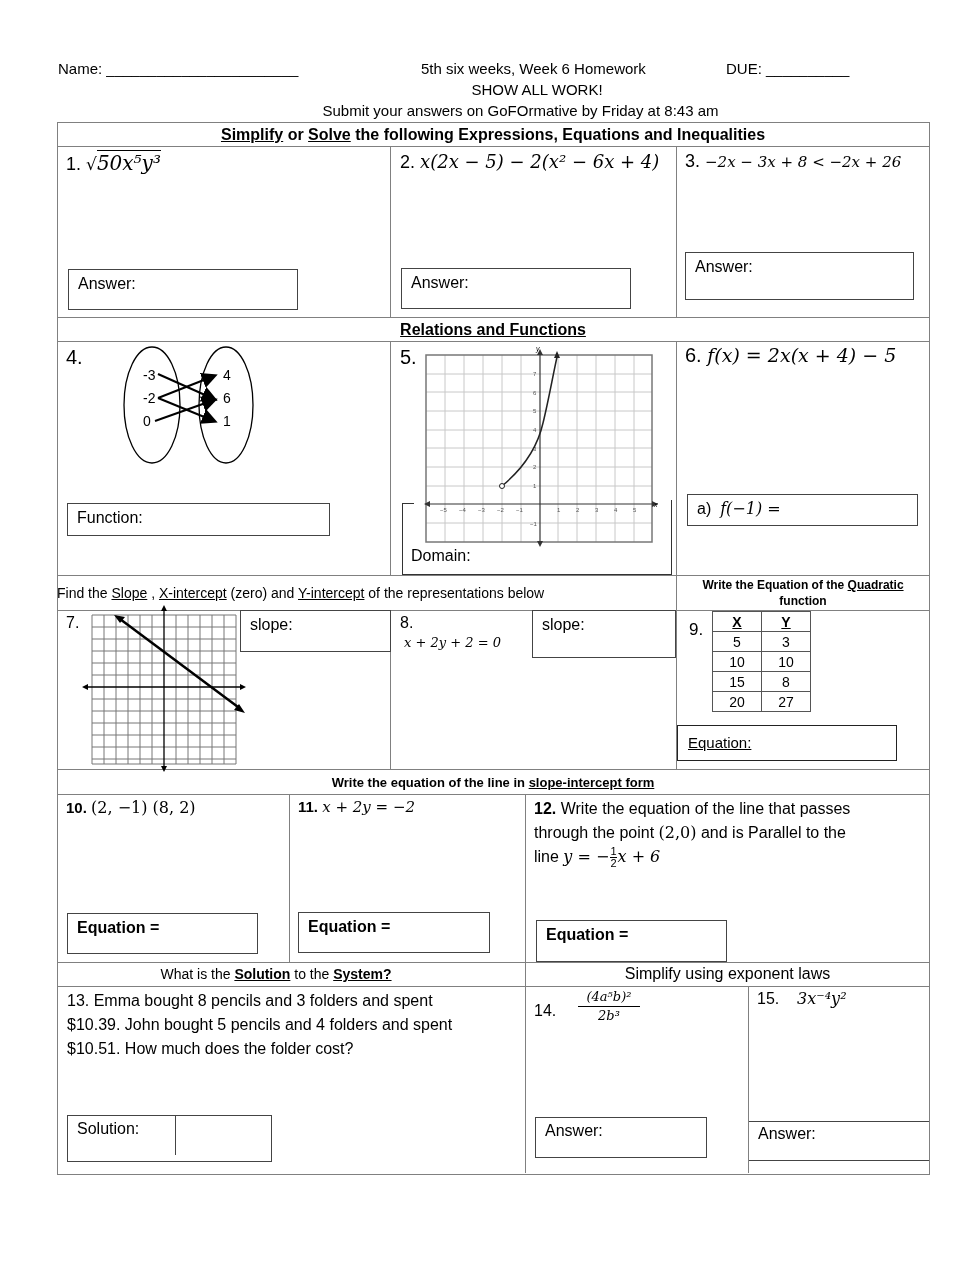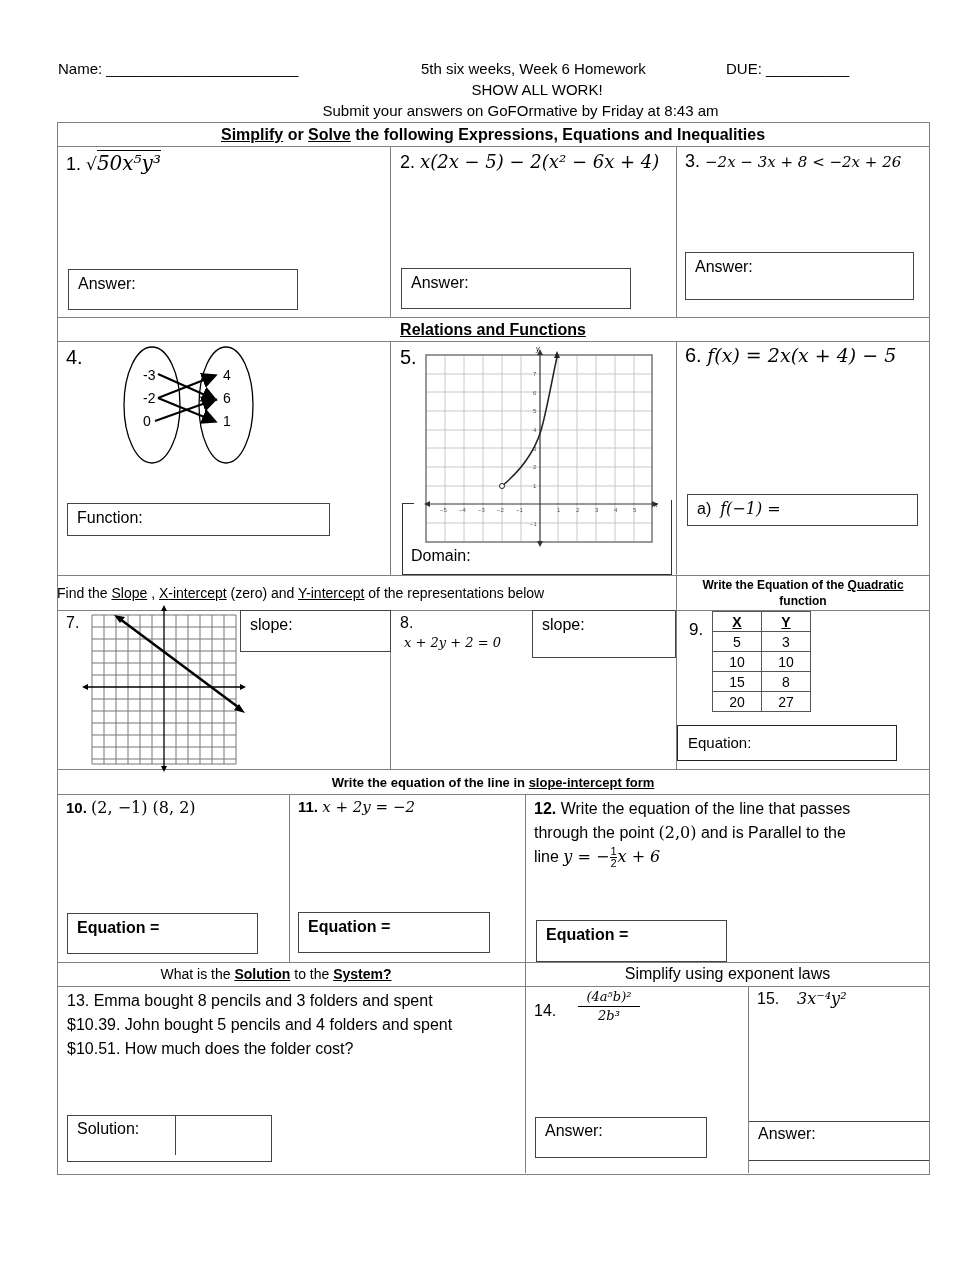--- a/index.html
+++ b/index.html
@@ -242,21 +242,21 @@
         <td>15</td>
         <td>8</td>
       </tr>
   <tr>
         <td>20</td>
         <td>27</td>
       </tr>
 </tbody>
   </table>
 <div class="box" style="left:677px;top:725px;width:220px;height:36px;border-color:#222;">
-  <span class="lbl" style="left:10px;top:8px;font-size:15px;">Equation:</span>
+  <span class="lbl" style="left:10px;top:8px;font-size:15px;text-decoration:underline;">Equation:</span>
 </div>
 
 <div class="abs" style="left:57px;width:872px;top:775px;font-size:13px;font-weight:bold;text-align:center;white-space:nowrap;">
   <span>Write the equation of the line in  </span><span class="u">slope-intercept form</span>
 </div>
 
 <div class="abs" style="left:66px;top:798px;font-size:15px;white-space:nowrap;">
   <span class="bold">10.</span>
   <span class="mathn" style="font-size:16px;">(2, −1) (8, 2)</span>
 </div>

